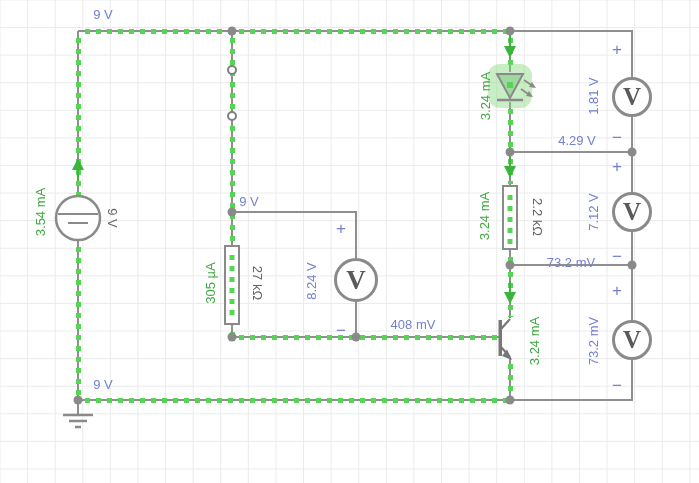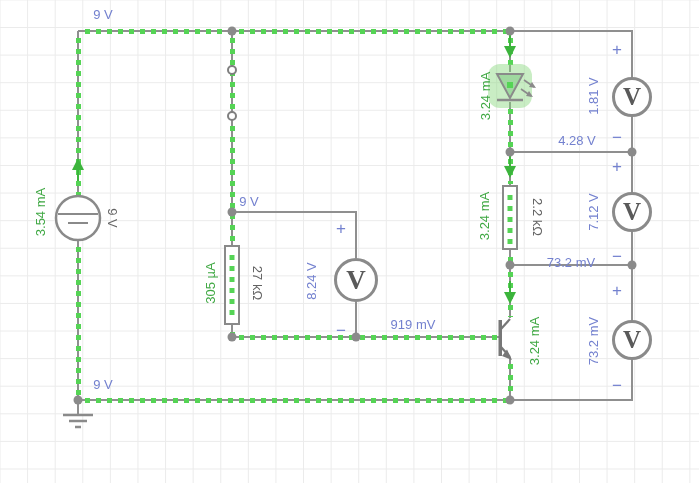--- a/index.html
+++ b/index.html
@@ -163,24 +163,24 @@
   <div class="lbl gray rotcw" style="left:112px;top:218px;">9 V</div>
 
   <div class="lbl blue" style="left:249px;top:201px;">9 V</div>
   <div class="lbl green rot" style="left:210px;top:283px;">305 µA</div>
   <div class="lbl gray rotcw" style="left:257px;top:283px;">27 kΩ</div>
 
   <div class="lbl blue rot" style="left:311px;top:281px;">8.24 V</div>
   <div class="lbl blue sign" style="left:341px;top:229px;">+</div>
   <div class="lbl blue sign" style="left:341px;top:331px;">−</div>
 
-  <div class="lbl blue" style="left:413px;top:324px;">919 mV</div>
+  <div class="lbl blue" style="left:413px;top:324px;">408 mV</div>
 
   <div class="lbl green rot" style="left:485px;top:96px;">3.24 mA</div>
-  <div class="lbl blue" style="left:577px;top:140px;">4.28 V</div>
+  <div class="lbl blue" style="left:577px;top:140px;">4.29 V</div>
 
   <div class="lbl green rot" style="left:484px;top:216px;">3.24 mA</div>
   <div class="lbl gray rotcw" style="left:537px;top:217px;">2.2 kΩ</div>
   <div class="lbl blue" style="left:571px;top:262px;">73.2 mV</div>
 
   <div class="lbl green rot" style="left:534px;top:341px;">3.24 mA</div>
 
   <div class="lbl blue rot" style="left:593px;top:96px;">1.81 V</div>
   <div class="lbl blue sign" style="left:617px;top:50px;">+</div>
   <div class="lbl blue sign" style="left:617px;top:138px;">−</div>

